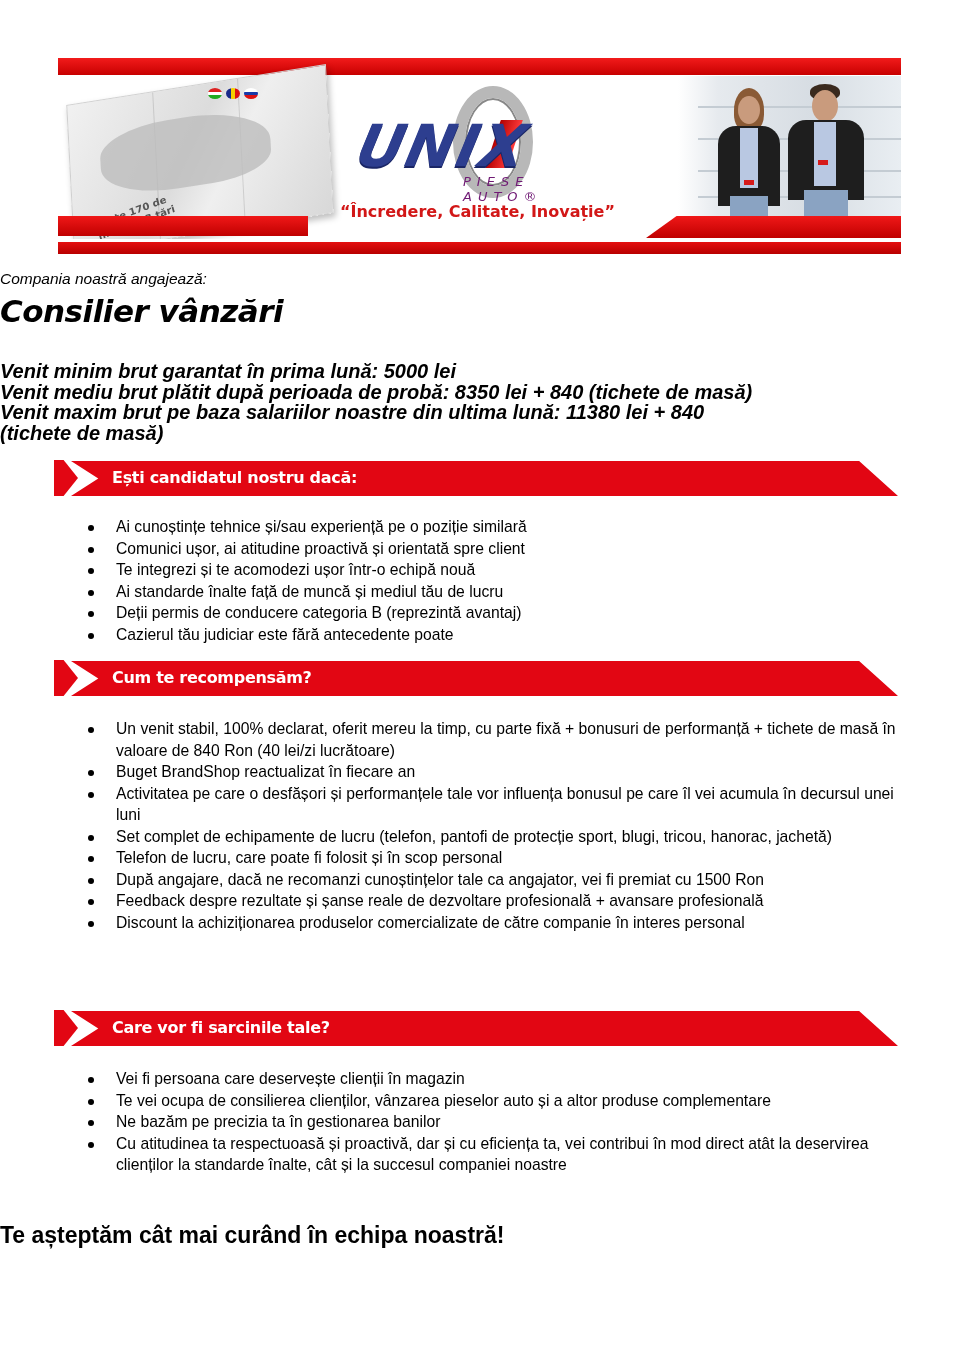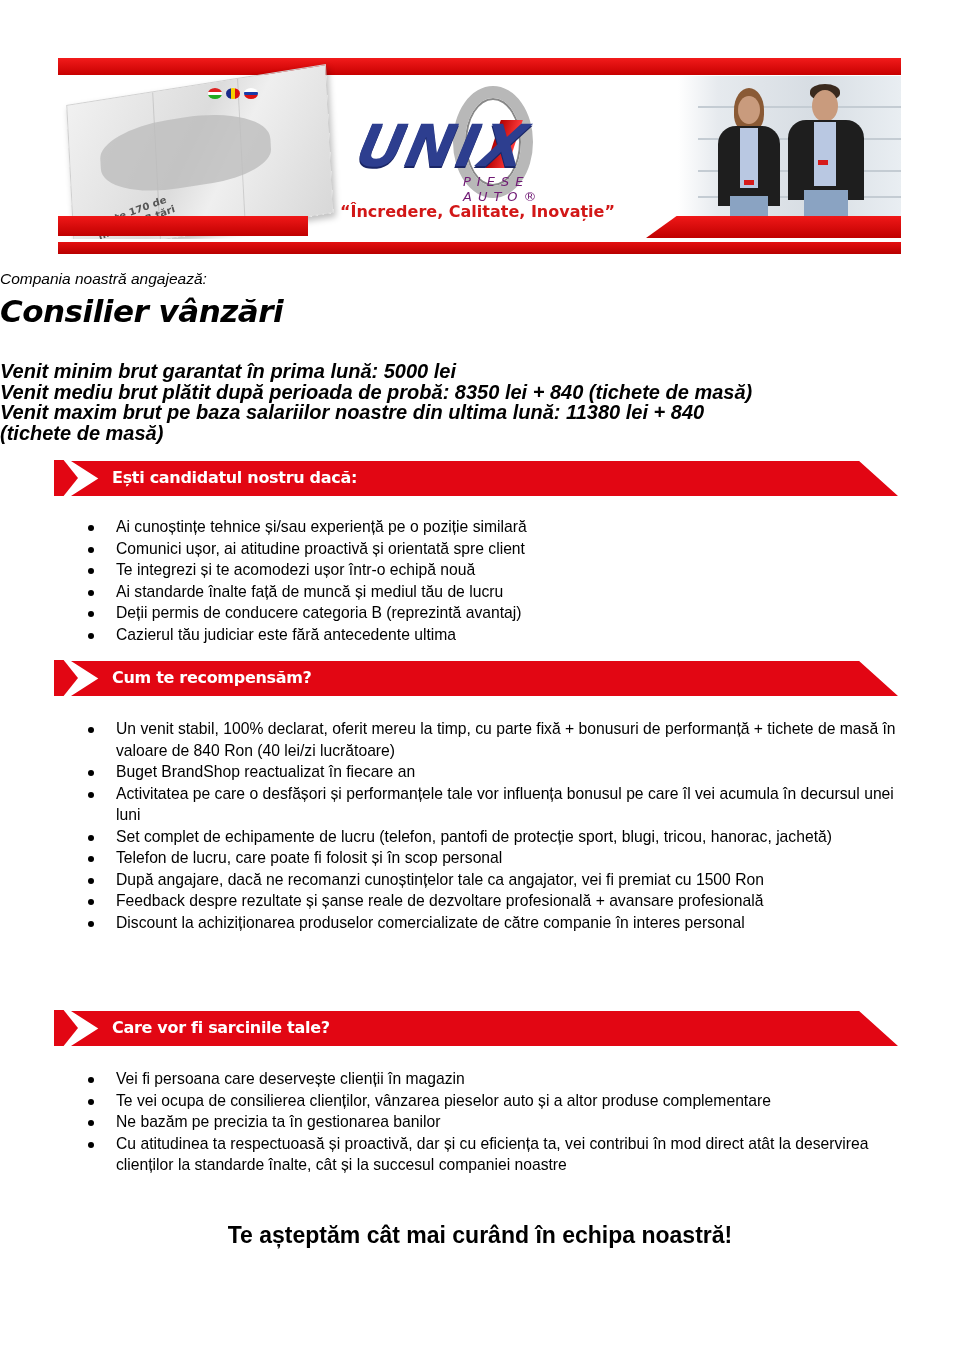--- a/index.html
+++ b/index.html
@@ -68,21 +68,21 @@
   .section-head .band { position: absolute; left: 17px; top: 1px; right: 0; height: 35px; background: #e20613;
     clip-path: polygon(0 0, 95.3% 0, 100% 100%, 0 100%, 3.3% 50%); }
   .section-head .label { position: absolute; left: 58px; top: 8px; font-family: "DejaVu Sans", sans-serif;
     font-weight: bold; font-size: 16px; color: #ffffff; letter-spacing: -0.3px; }
 
   
   .list { position: absolute; left: 88px; width: 810px; list-style: none; font-size: 15.7px; line-height: 21.5px; }
   .list li { position: relative; padding-left: 28px; }
   .list li .bullet { position: absolute; left: 0; top: 9px; width: 6px; height: 6px; background: #000; border-radius: 50%; }
 
-  .closing { position: absolute; left: 0; top: 1222px; width: 960px; text-align: center;
+  .closing { position: absolute; left: 0; top: 1222px; width: 960px; 
     font-weight: bold; font-size: 23px; }
 </style>
 </head>
 <body>
 
 <div class="banner">
   <div class="bar-top"></div>
 
   <div class="map">
     <div class="fold" style="left:33%"></div>
@@ -149,21 +149,21 @@
   <div class="chev"></div>
   <div class="band"></div>
   <div class="label">Ești candidatul nostru dacă:</div>
 </div>
 <ul class="list" style="top:516px">
   <li><span class="bullet"></span><span>Ai cunoștințe tehnice și/sau experiență pe o poziție similară</span></li>
   <li><span class="bullet"></span><span>Comunici ușor, ai atitudine proactivă și orientată spre client</span></li>
   <li><span class="bullet"></span><span>Te integrezi și te acomodezi ușor într-o echipă nouă</span></li>
   <li><span class="bullet"></span><span>Ai standarde înalte față de muncă și mediul tău de lucru</span></li>
   <li><span class="bullet"></span><span>Deții permis de conducere categoria B (reprezintă avantaj)</span></li>
-  <li><span class="bullet"></span><span>Cazierul tău judiciar este fără antecedente ultima</span></li>
+  <li><span class="bullet"></span><span>Cazierul tău judiciar este fără antecedente poate</span></li>
 </ul>
 
 <div class="section-head" style="top:660px">
   <div class="chev"></div>
   <div class="band"></div>
   <div class="label">Cum te recompensăm?</div>
 </div>
 <ul class="list" style="top:718px">
   <li><span class="bullet"></span><span>Un venit stabil, 100% declarat, oferit mereu la timp, cu parte fixă + bonusuri de performanță + tichete de masă în valoare de 840 Ron (40 lei/zi lucrătoare)</span></li>
   <li><span class="bullet"></span><span>Buget BrandShop reactualizat în fiecare an</span></li>

